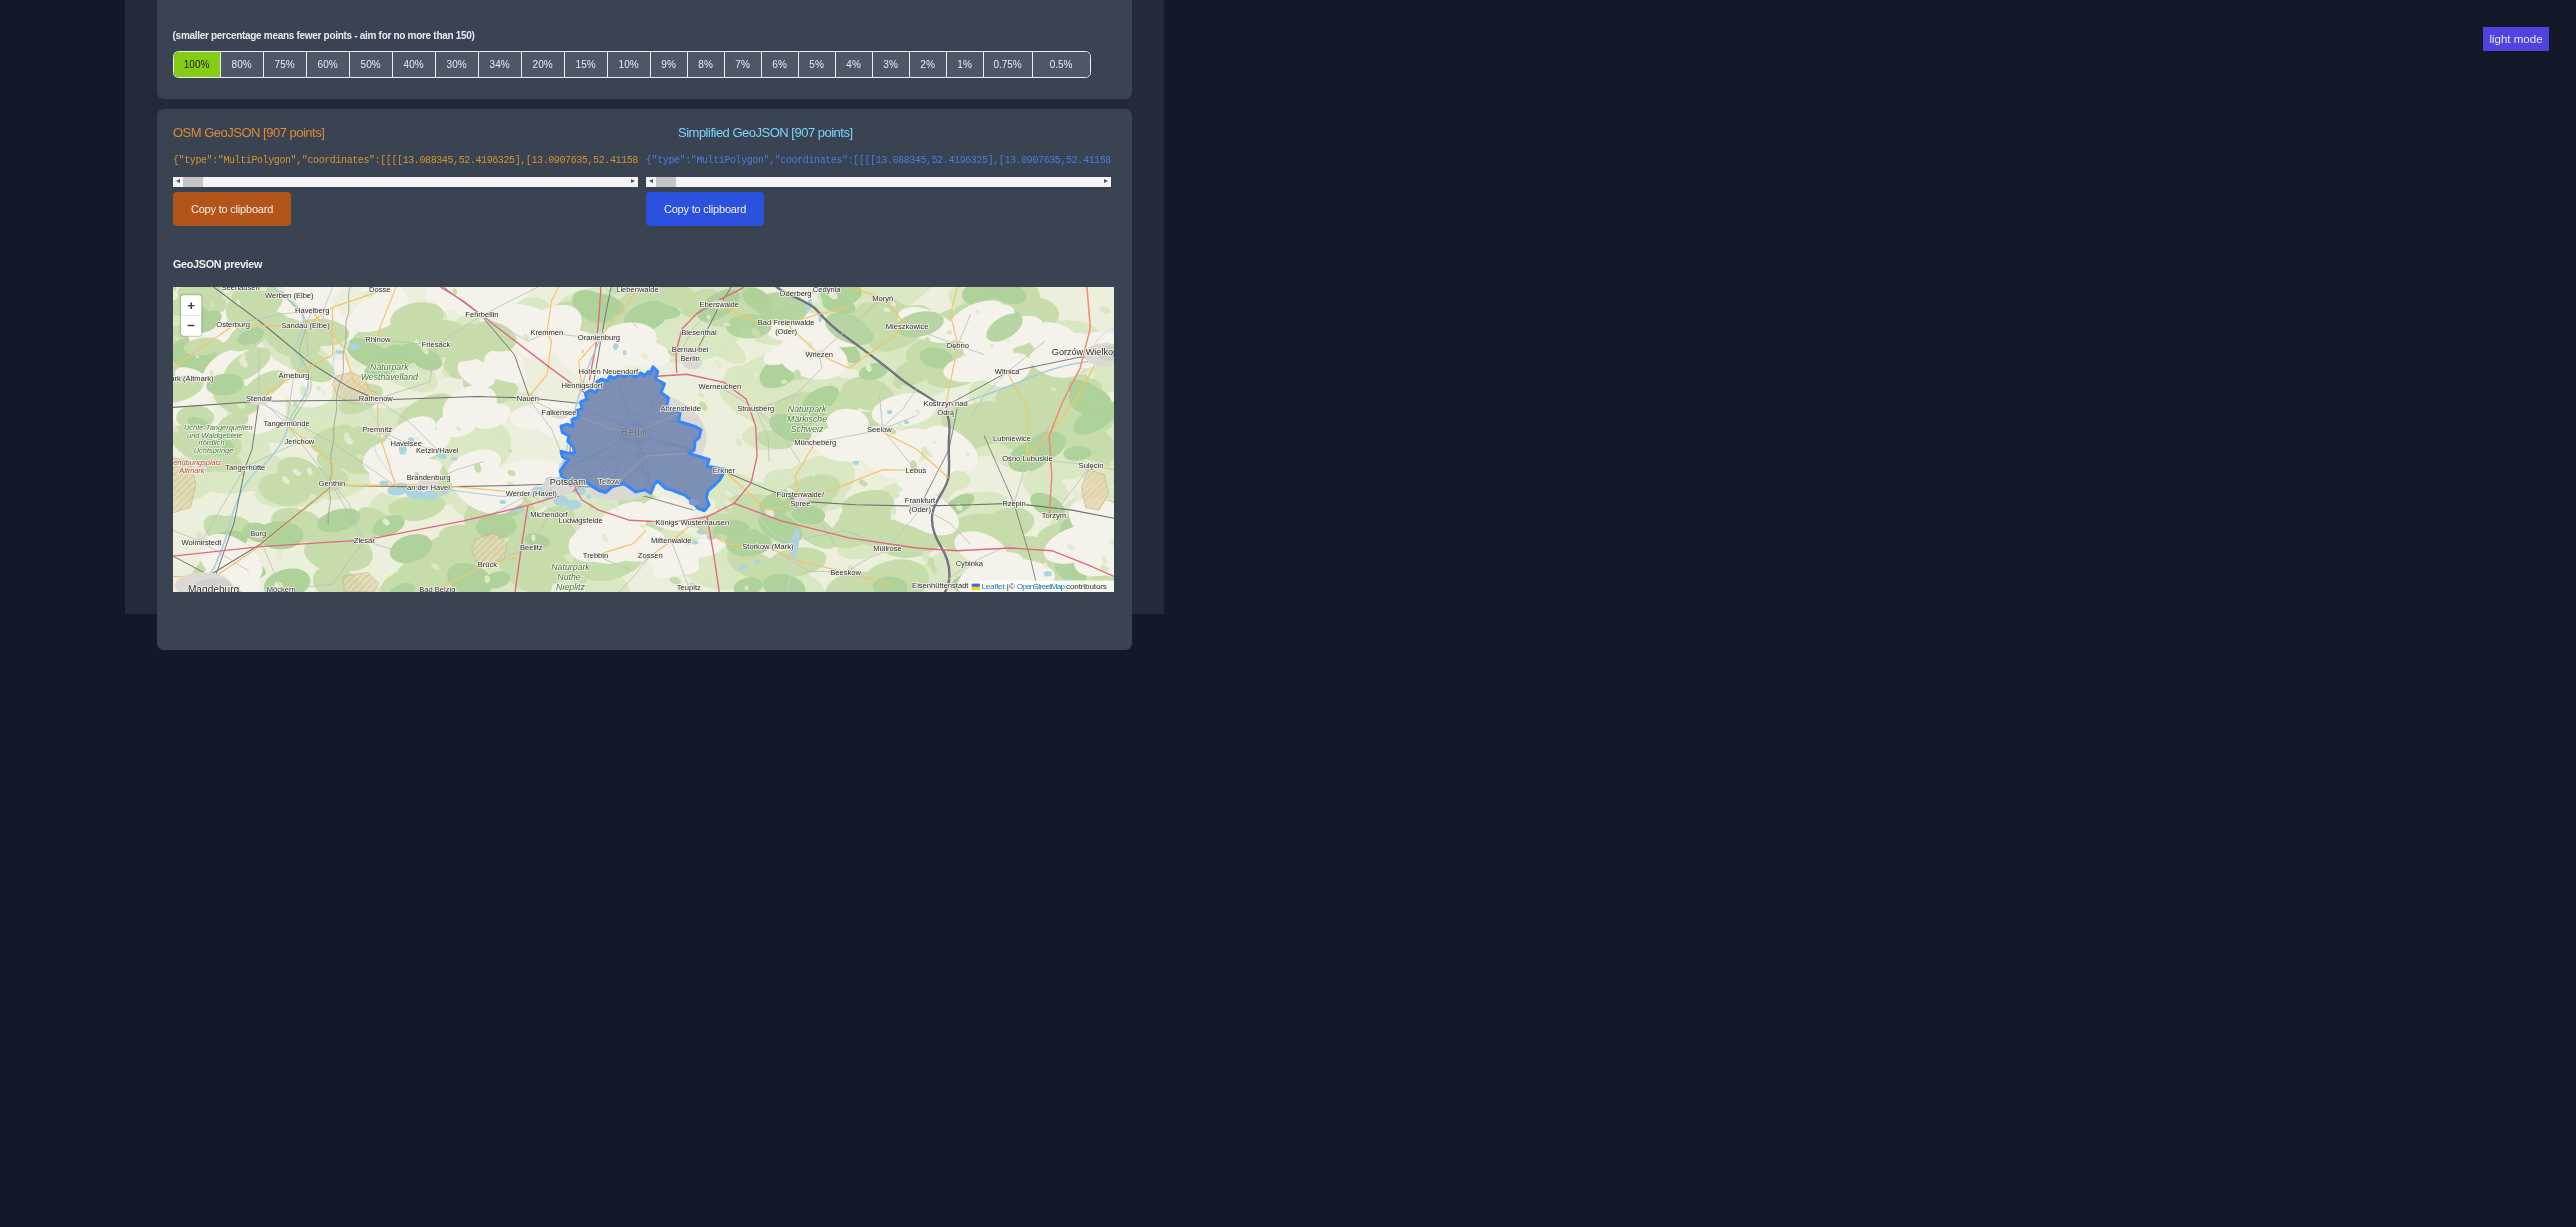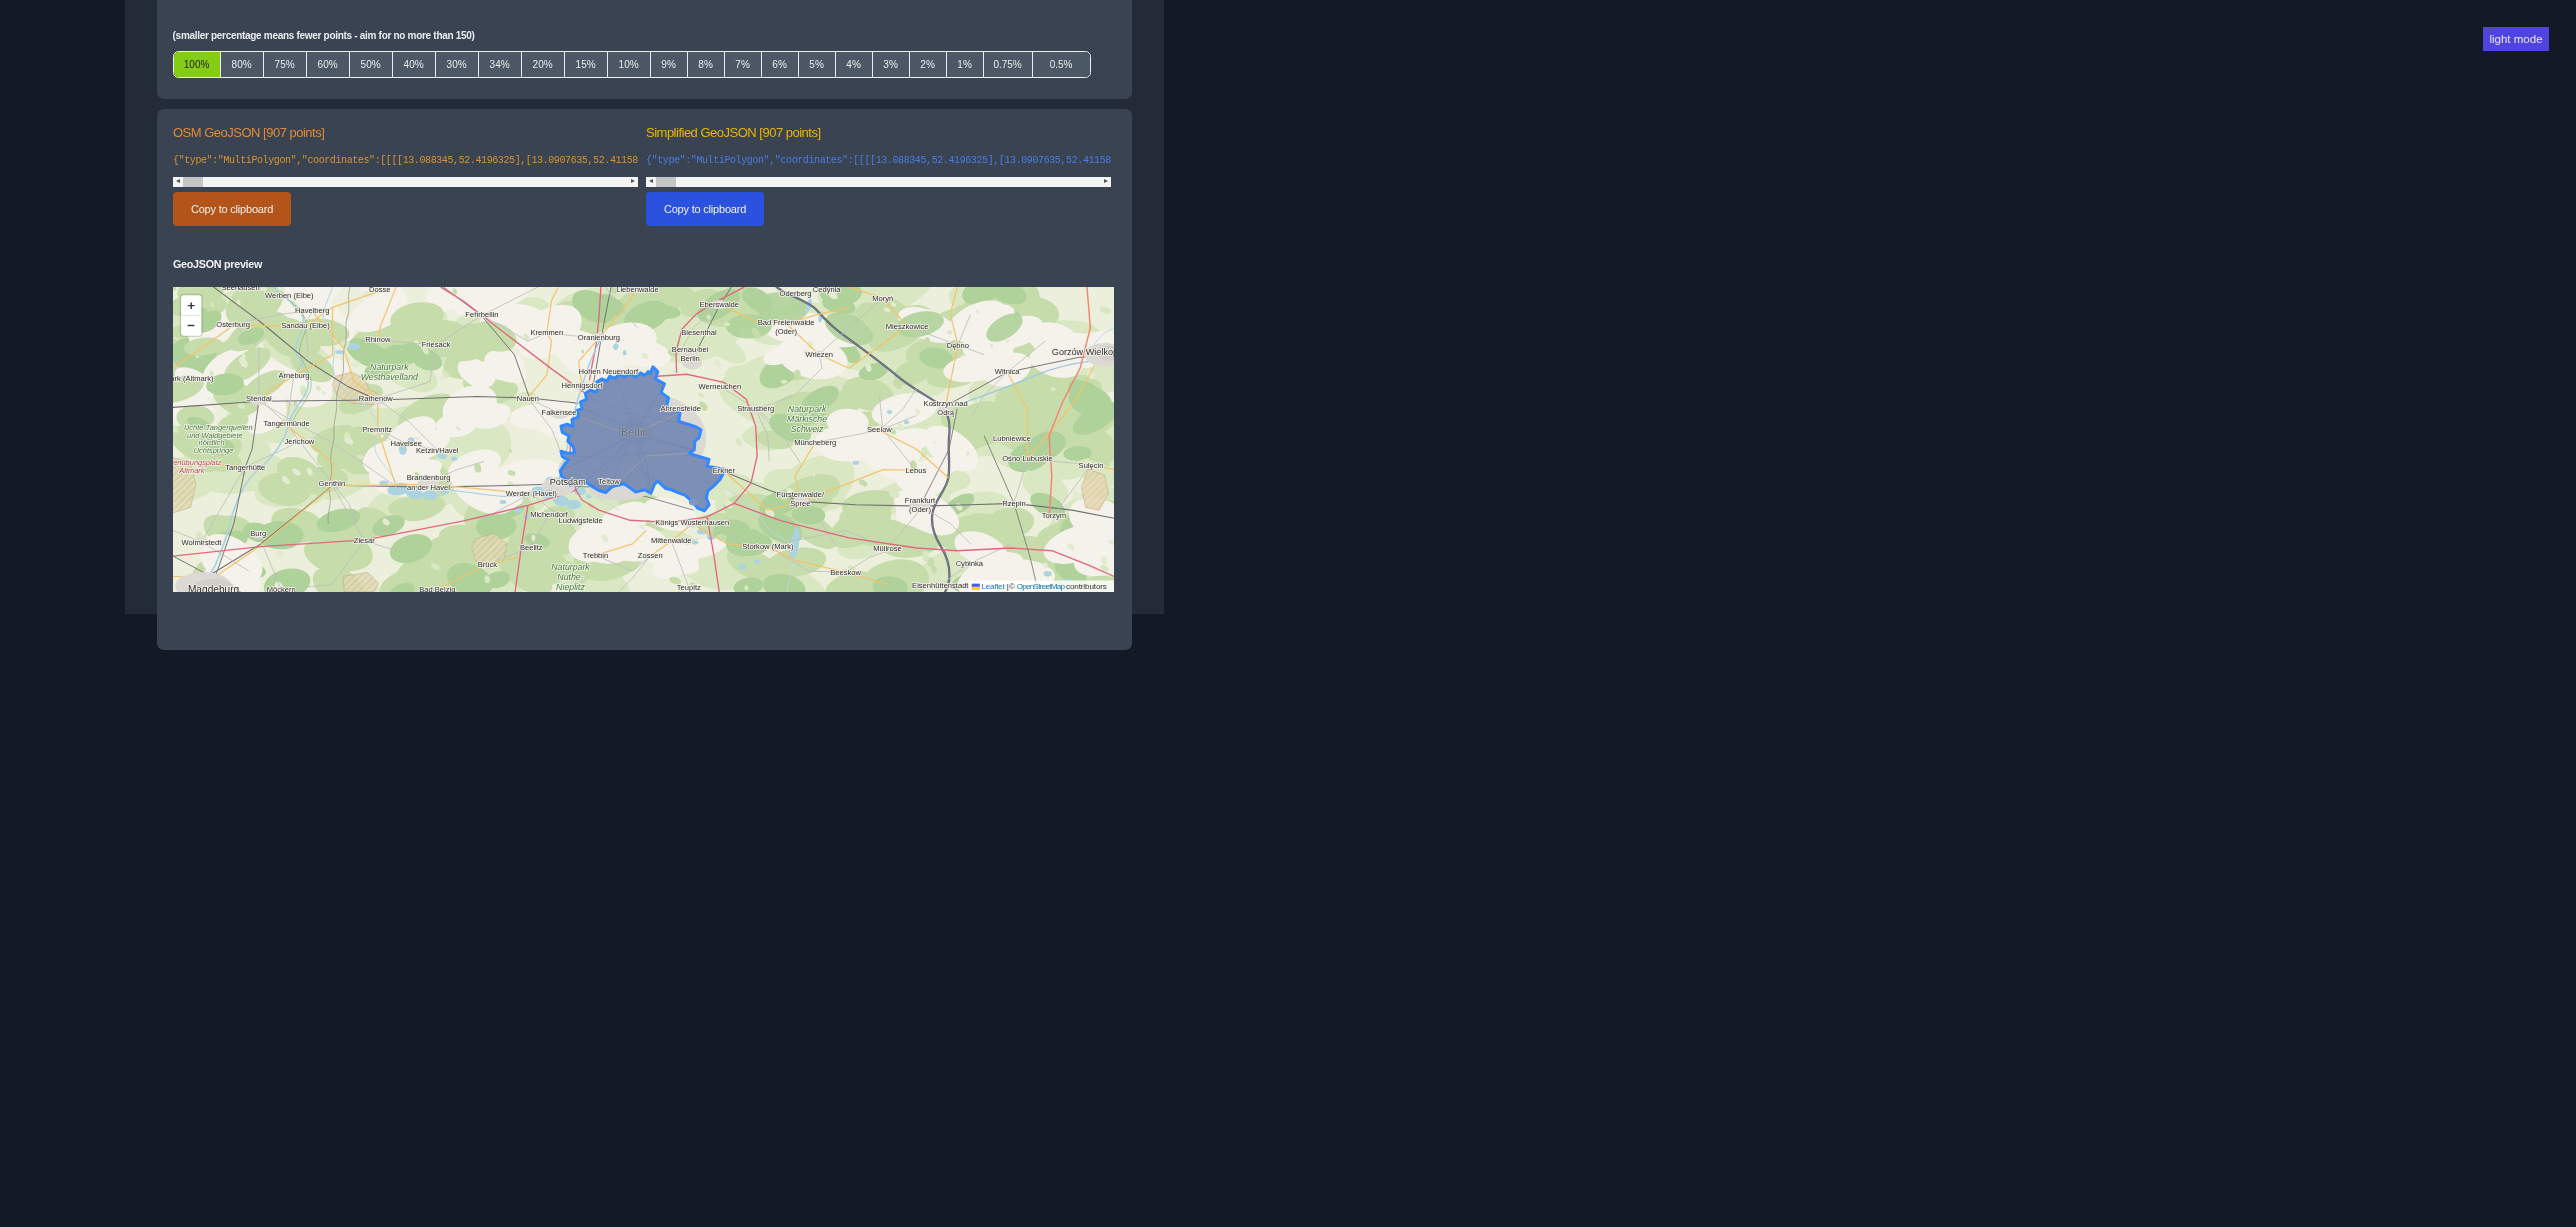--- a/index.html
+++ b/index.html
@@ -19,21 +19,21 @@
 .pctrow { display:flex; margin-top:10px; border:0.7px solid #eceef0; border-radius:5.4px; overflow:hidden; width:max-content; }
 .pct { height:25px; background:#4d5867; color:#e9ebee; font-size:10px; display:flex; align-items:center;
   justify-content:center; border-right:0.7px solid #eceef0; }
 .pct:last-child { border-right:none; }
 .pct.sel { background:#84cc16; color:#27190b; }
 .panel2 { position:absolute; top:109px; left:0; right:0; height:541px; padding:16px; }
 .cols { display:flex; gap:8px; }
 .col { width:465px; }
 .ctitle { font-size:13px; letter-spacing:-0.5px; }
 .ctitle.o { color:#e08a35; }
-.ctitle.b { color:#eab308; }
+.ctitle.b { color:#7dd3fc;margin-left:32px; }
 .json { margin-top:10.8px; padding-top:2.7px; font-family:"Liberation Mono", monospace; font-size:10px; letter-spacing:-0.4px;
   line-height:16px; white-space:nowrap; overflow:hidden; height:26px; }
 .json.o { color:#d6932f; }
 .json.b { color:#477de2; }
 .sbar { position:relative; height:10px; background:#f4f4f4; }
 .sarr { position:absolute; top:0; width:10.8px; height:10px; background:#f4f4f4; }
 .sarr.l { left:0; }
 .sarr.r { right:0; }
 .sarr.l::before { content:""; position:absolute; left:3.4px; top:2.4px; border-right:4px solid #4e5257; border-top:2.7px solid transparent; border-bottom:2.7px solid transparent; }
 .sarr.r::before { content:""; position:absolute; left:4px; top:2.4px; border-left:4px solid #4e5257; border-top:2.7px solid transparent; border-bottom:2.7px solid transparent; }

